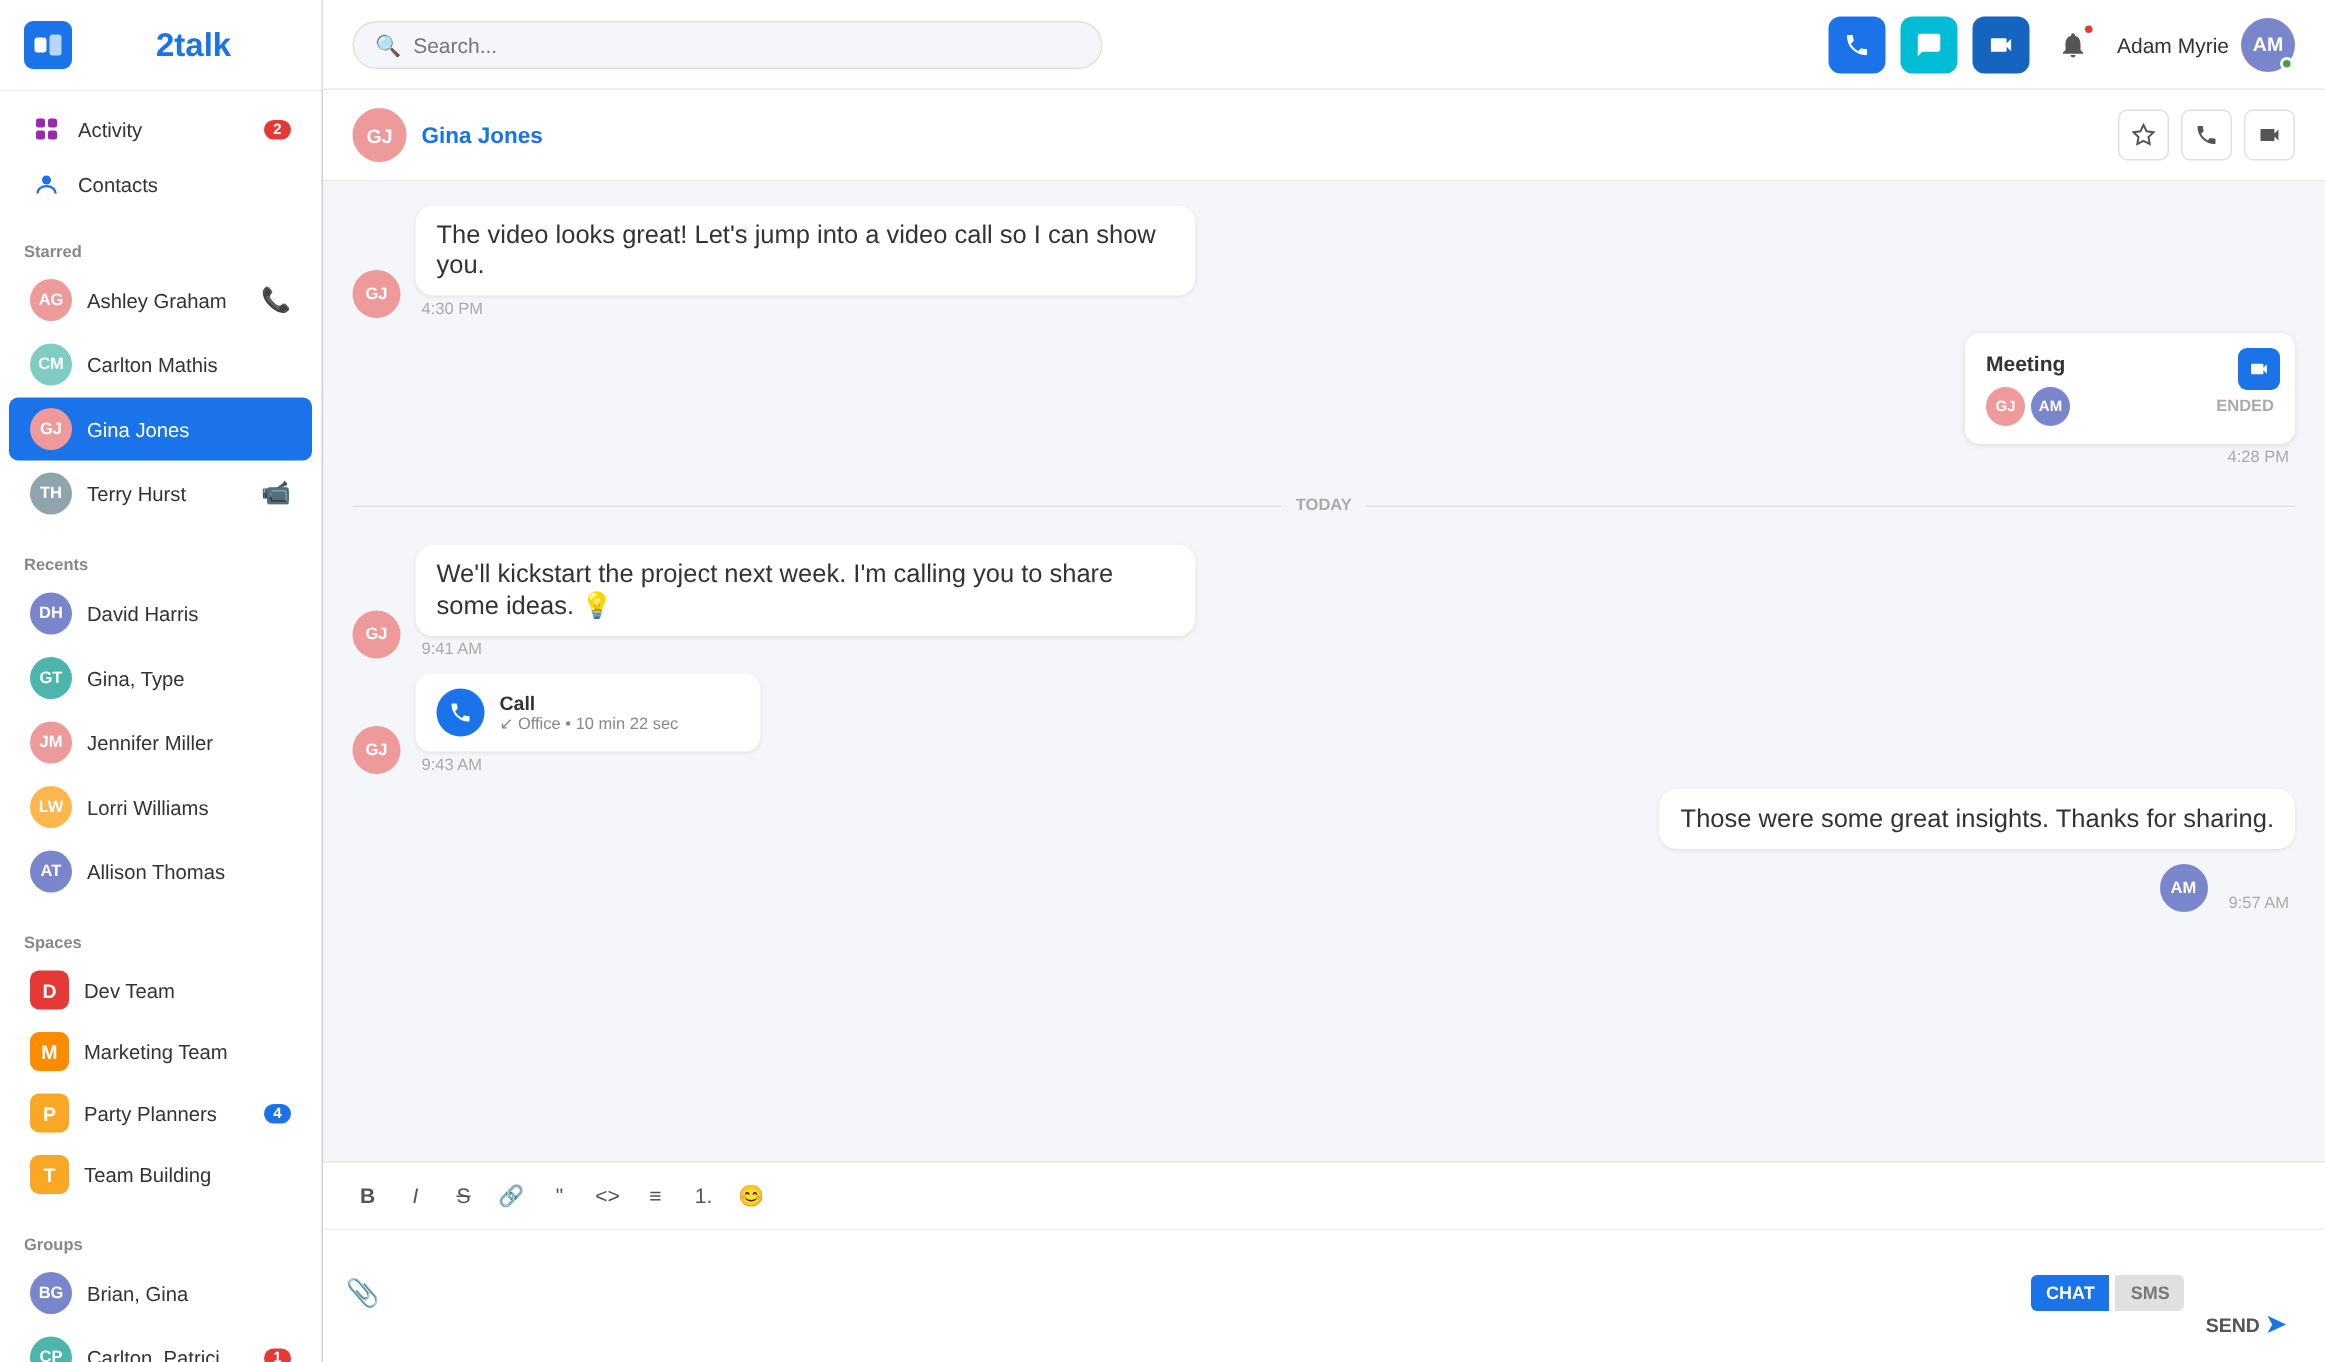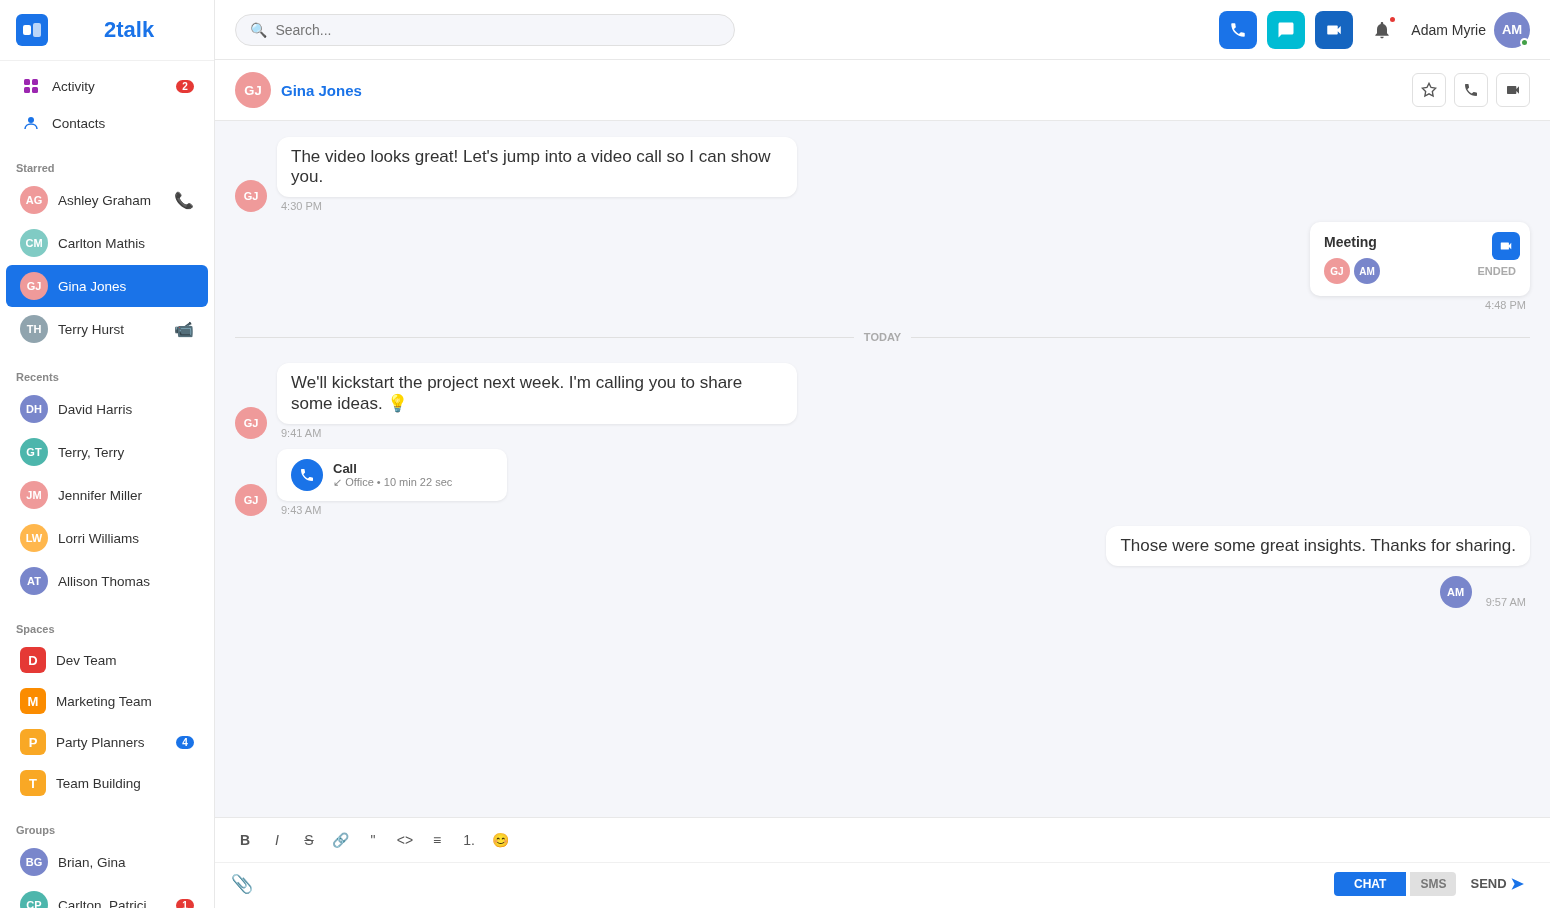--- a/index.html
+++ b/index.html
@@ -349,38 +349,39 @@
     .input-bottom {
       display: flex; align-items: center; justify-content: space-between;
       padding: 6px 16px 10px;
     }
     .attach-btn {
       background: transparent; border: none; cursor: pointer;
       font-size: 18px; color: #888;
     }
     .send-actions { display: flex; align-items: center; gap: 4px; }
     .chat-tab {
-      padding: 5px 20px;
+      padding: 5px 10px;
       border-radius: 4px 0 0 4px;
       font-size: 12px; font-weight: 700;
       cursor: pointer; border: none;
     }
     .chat-tab.active { background: #1a73e8; color: #fff; }
     .sms-tab {
       padding: 5px 10px;
       border-radius: 0 4px 4px 0;
       font-size: 12px; font-weight: 700;
       cursor: pointer; border: none;
       background: #e0e0e0; color: #777;
     }
     .send-btn {
       background: transparent; border: none; cursor: pointer;
       font-size: 13px; font-weight: 600; color: #555;
       display: flex; align-items: center; gap: 4px;
       padding: 5px 10px;
+      margin-top: 42px;
     }
     .send-arrow { color: #1a73e8; font-size: 16px; }
 
     
     ::-webkit-scrollbar { width: 4px; }
     ::-webkit-scrollbar-thumb { background: #ccc; border-radius: 4px; }
   </style>
 </head>
 <body>
 
@@ -445,21 +446,21 @@
 
   <div class="sidebar-section">
     <div class="sidebar-section-label">Recents</div>
 
     <div class="sidebar-item">
       <div class="item-avatar" style="background:#7986cb;">DH</div>
       <span class="item-label">David Harris</span>
     </div>
     <div class="sidebar-item">
       <div class="item-avatar" style="background:#4db6ac;">GT</div>
-      <span class="item-label">Terry, Terry</span>
+      <span class="item-label">Gina, Type</span>
     </div>
     <div class="sidebar-item">
       <div class="item-avatar" style="background:#ef9a9a;">JM</div>
       <span class="item-label">Jennifer Miller</span>
     </div>
     <div class="sidebar-item">
       <div class="item-avatar" style="background:#ffb74d;">LW</div>
       <span class="item-label">Lorri Williams</span>
     </div>
     <div class="sidebar-item">
@@ -593,21 +594,21 @@
             </div>
             <div class="meeting-title">Meeting</div>
             <div style="display:flex;align-items:center;gap:8px;margin-top:8px;">
               <div class="meeting-avatars">
                 <div class="meeting-av" style="background:#ef9a9a;">GJ</div>
                 <div class="meeting-av" style="background:#7986cb;">AM</div>
               </div>
               <span class="meeting-ended">ENDED</span>
             </div>
           </div>
-          <div class="msg-time">4:48 PM</div>
+          <div class="msg-time">4:28 PM</div>
         </div>
       </div>
 
       <div class="day-divider">
         <span>TODAY</span>
       </div>
 
       <div class="msg-row incoming">
         <div class="msg-avatar" style="background:#ef9a9a;">GJ</div>
         <div class="msg-content">

